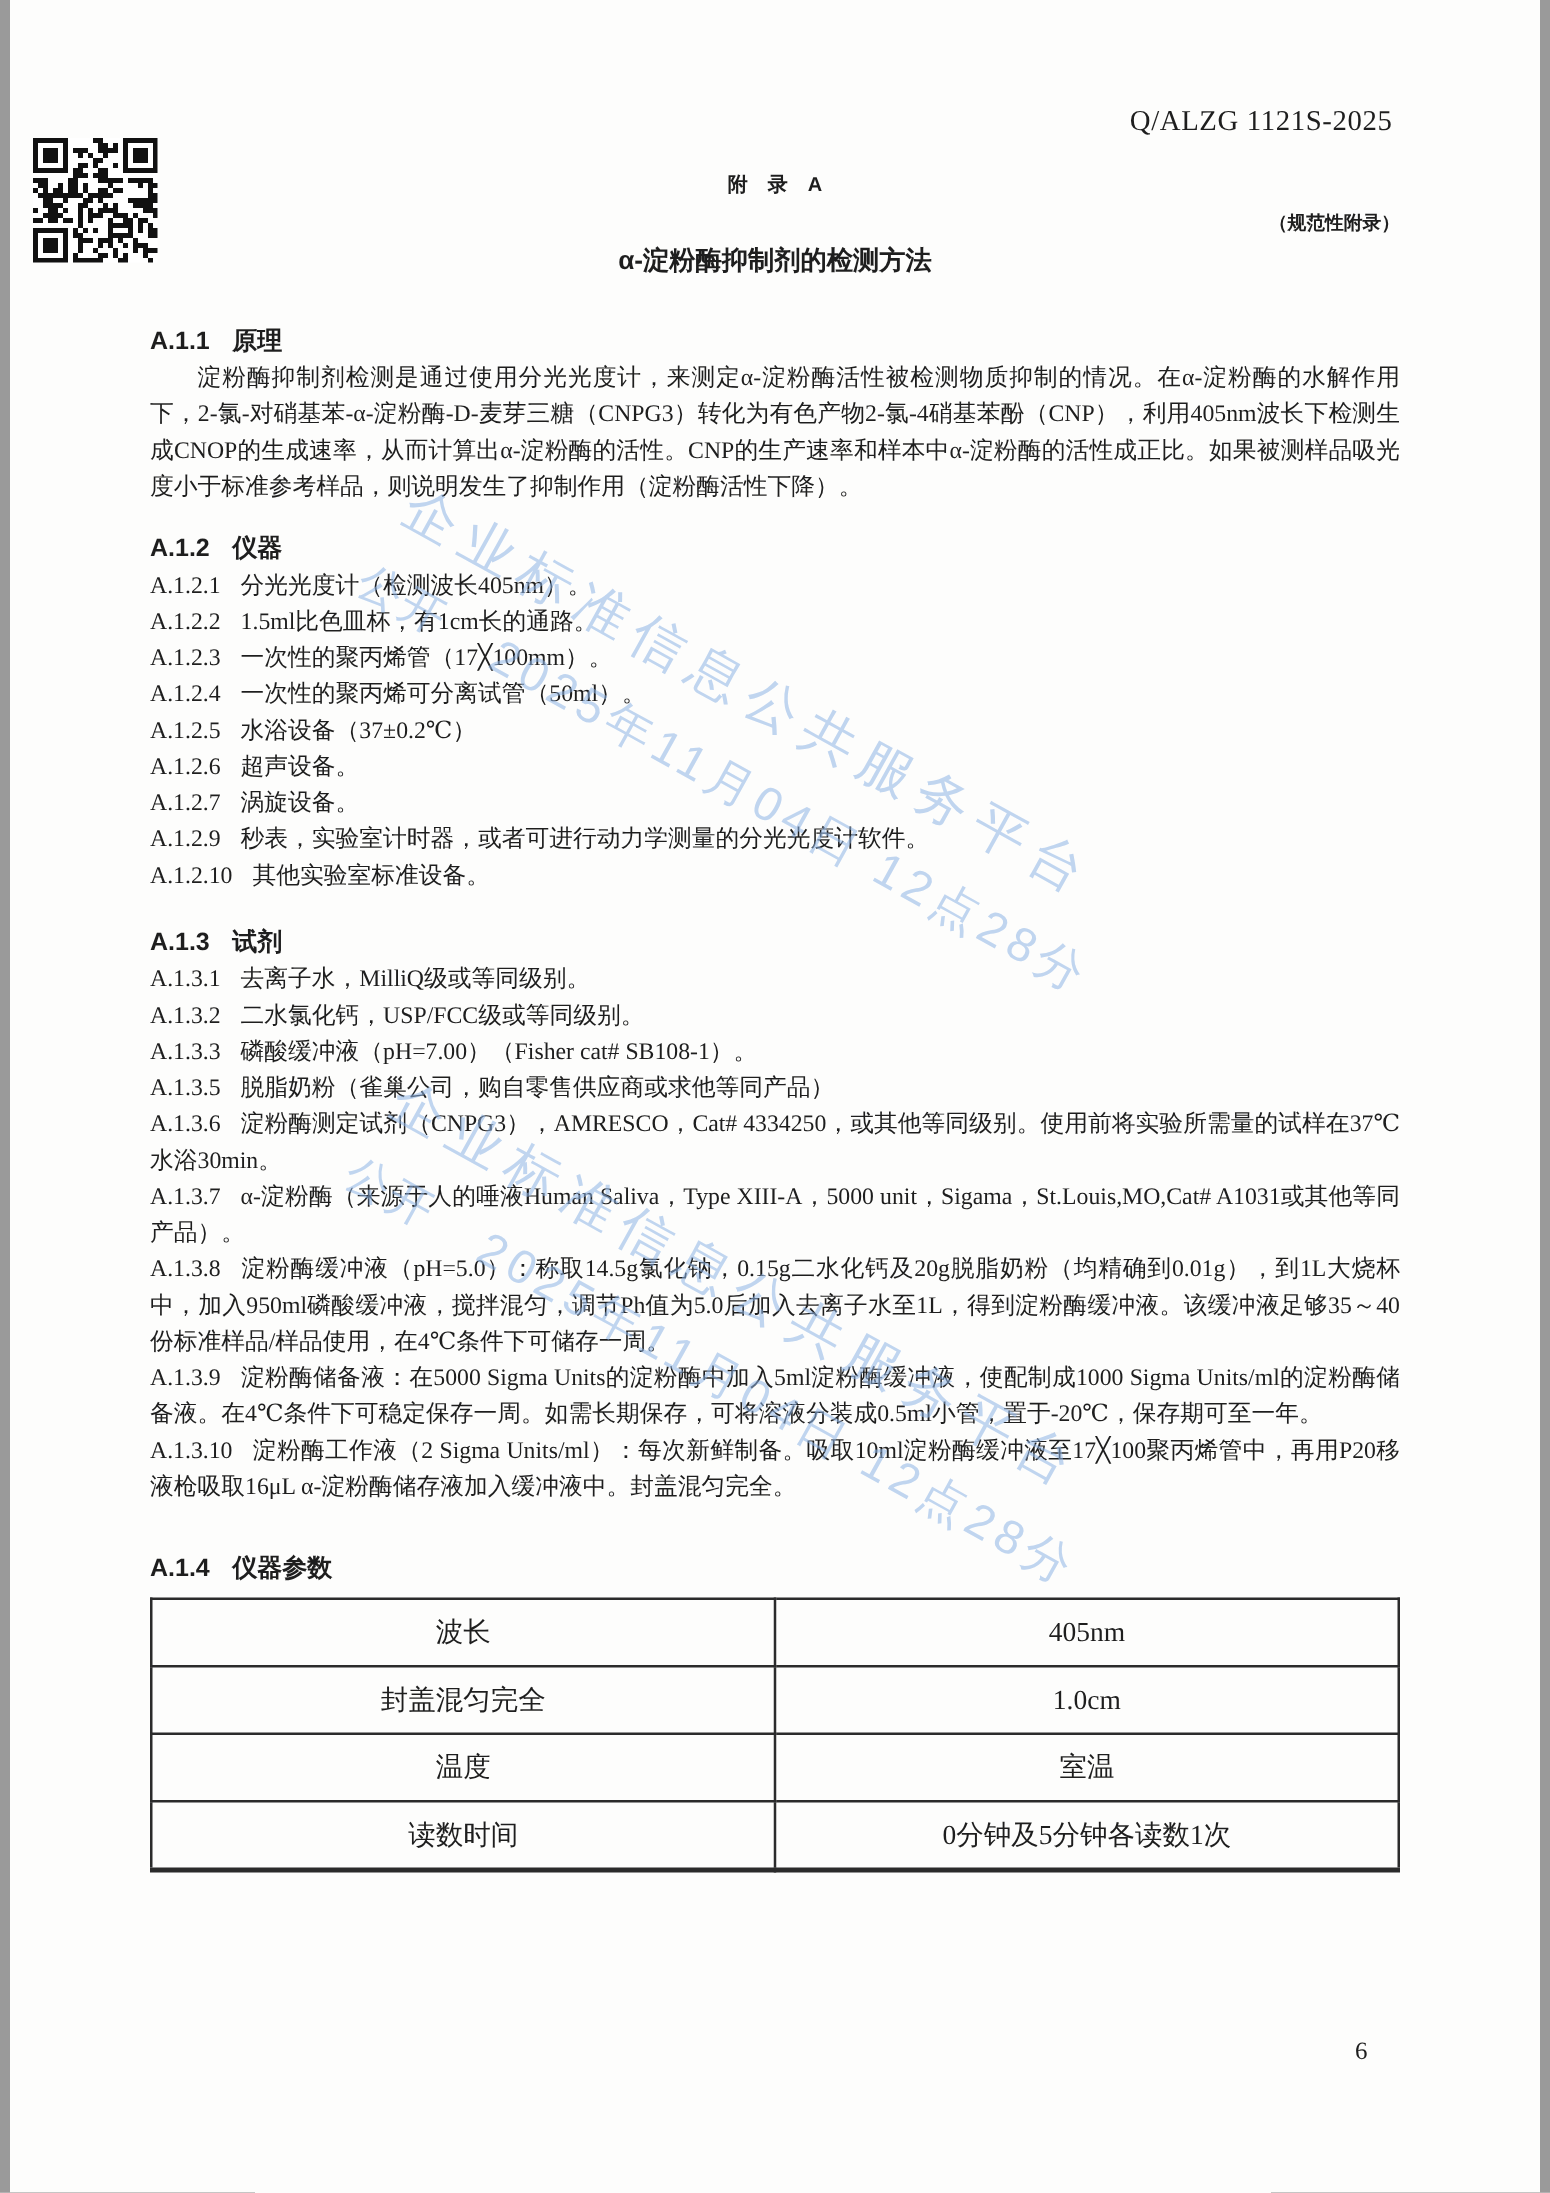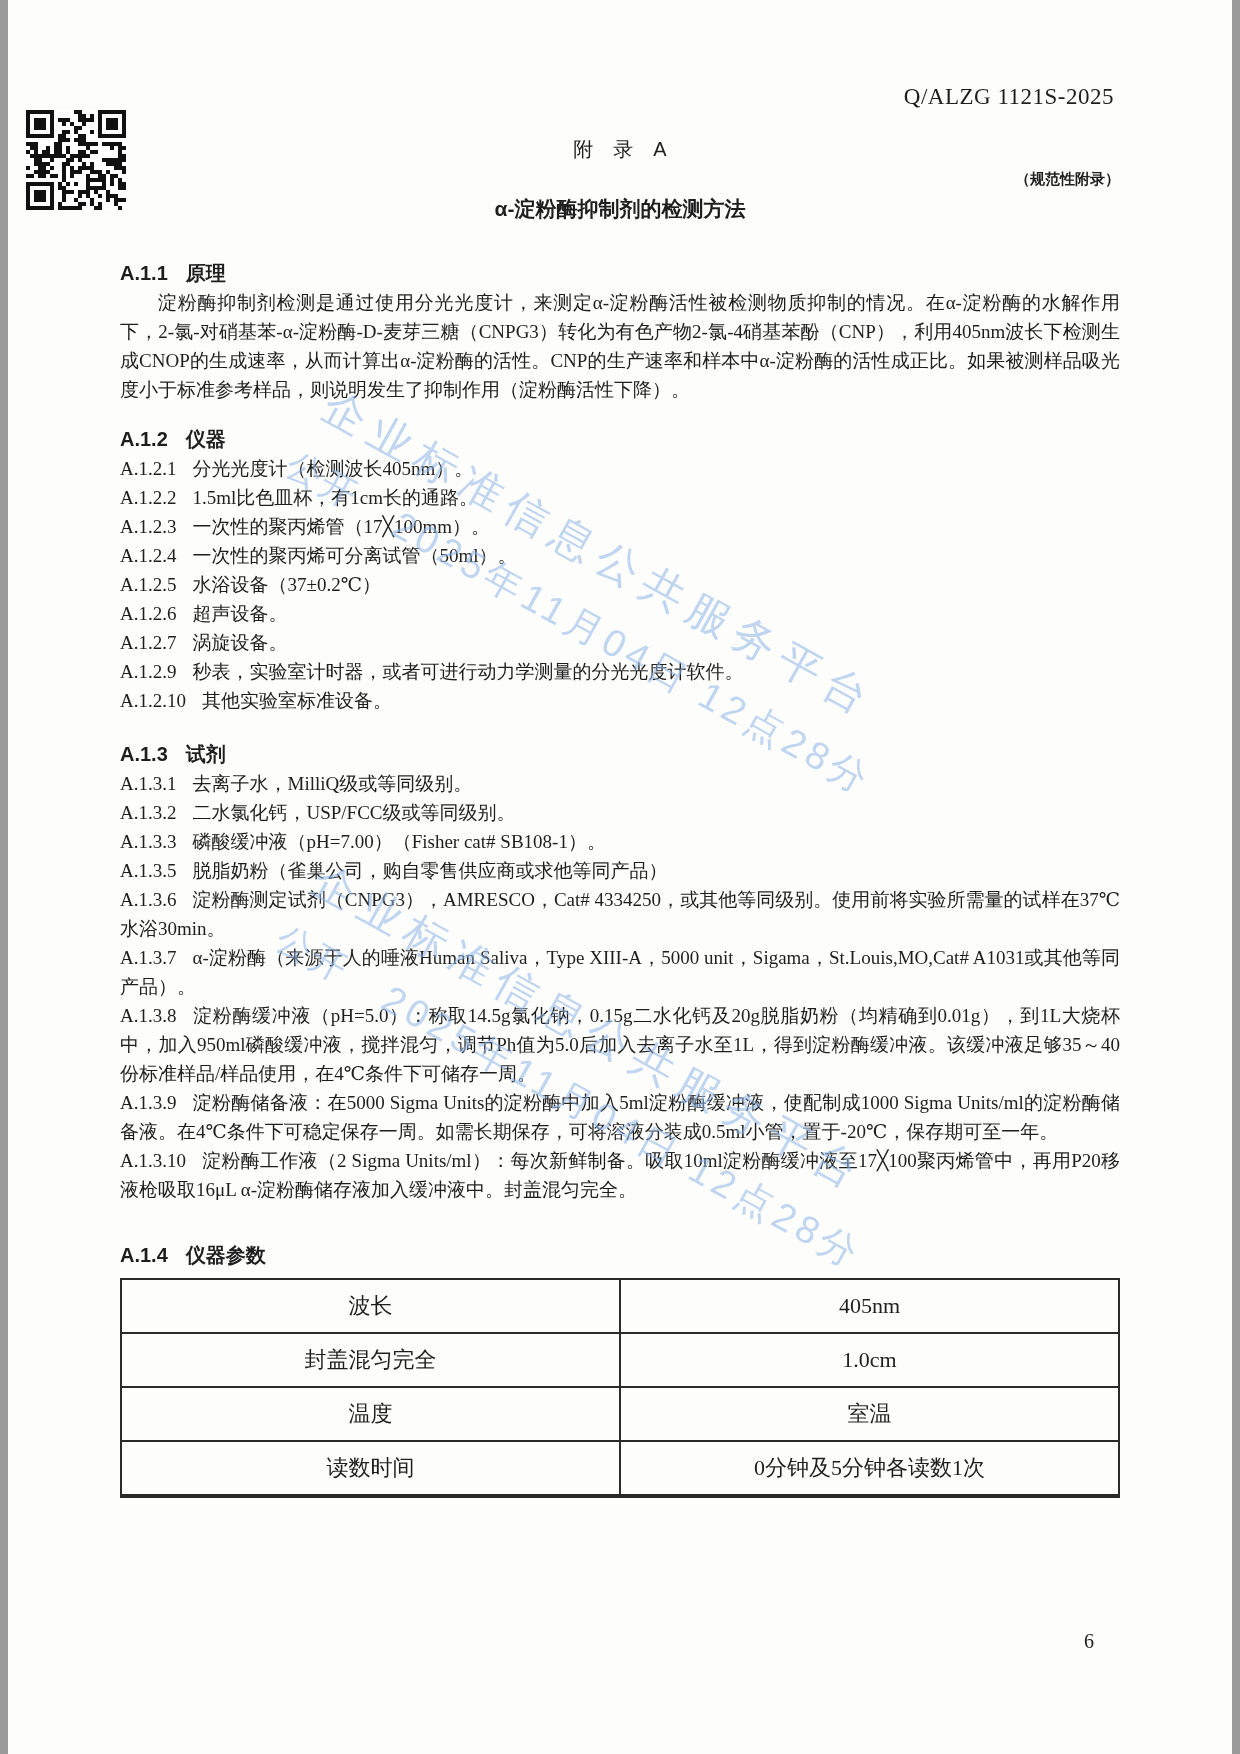--- a/index.html
+++ b/index.html
@@ -22,21 +22,21 @@
     position:absolute;left:18px;top:110px;
     width:100px;height:100px;
   }
   .doc-code{
     position:absolute;top:84px;right:118px;
     font-size:23px;letter-spacing:.5px;
     font-family:"Liberation Serif","DejaVu Serif",serif;
   }
   
   .title-block{padding-top:134px;text-align:center;}
-  .title-l1{font-family:"Liberation Sans","DejaVu Sans",sans-serif;font-weight:400;font-size:20px;line-height:30px;}
+  .title-l1{font-family:"Liberation Sans","DejaVu Sans",sans-serif;font-weight:700;font-size:16px;line-height:30px;}
   .title-l2{font-family:"Liberation Sans","DejaVu Sans",sans-serif;font-weight:700;font-size:15px;line-height:29px;text-align:right;}
   .title-l3{font-family:"Liberation Sans","DejaVu Sans",sans-serif;font-weight:700;font-size:21px;line-height:31px;}
   
   .sec-h{
     font-family:"Liberation Sans","DejaVu Sans",sans-serif;
     font-weight:700;font-size:20px;line-height:30px;
   }
   .sec-h .h-label{margin-right:18px;}
   .h-a11{margin-top:34px;}
   .h-a12{margin-top:20px;}

